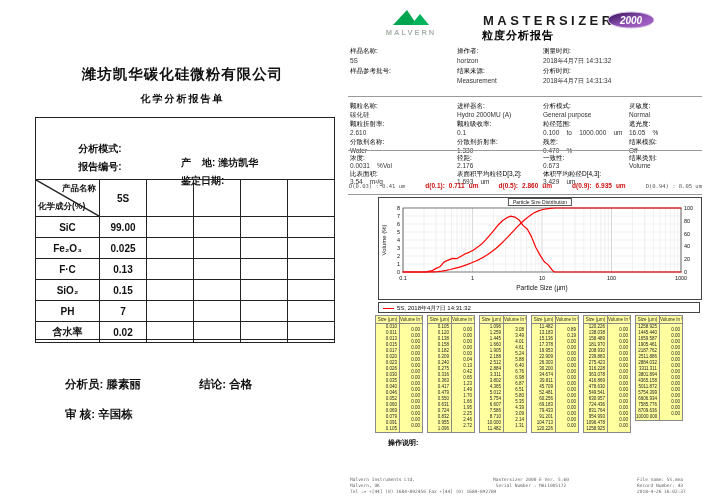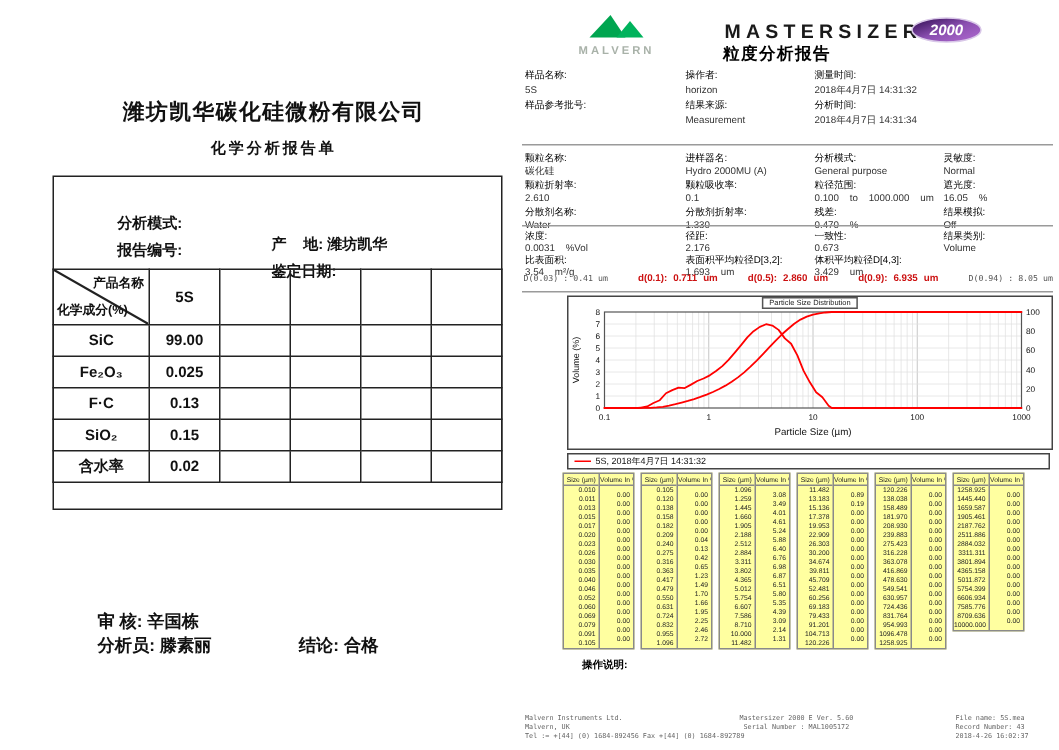--- a/index.html
+++ b/index.html
@@ -15,21 +15,21 @@
   .info-1{left:20px;top:13px;}
   .info-2{left:20px;top:31px;}
   .info-line .sp2{position:absolute;left:125px;white-space:pre;text-align:right;}
   .chem-table{position:absolute;left:-1px;top:61px;width:299px;border-collapse:collapse;table-layout:fixed;}
   .chem-table td{border:1px solid #222;padding:0;font-size:10px;font-weight:bold;text-align:center;vertical-align:middle;height:20px;overflow:hidden;}
   .chem-table tr.hdr td{height:36px;}
   td.diag{position:relative;}
   td.diag svg{position:absolute;left:0;top:0;width:100%;height:100%;}
   .corner-top{position:absolute;top:3px;right:3px;font-size:8.5px;}
   .corner-bottom{position:absolute;bottom:3px;left:2px;font-size:8.5px;}
-  .l-footline1{position:absolute;left:35px;top:322px;font-size:11.5px;font-weight:bold;margin-top:46px;}
+  .l-footline1{position:absolute;left:35px;top:322px;font-size:11.5px;font-weight:bold;}
   .l-footline1 .concl{margin-left:55px;}
   .l-footline2{position:absolute;left:35px;top:352px;font-size:11.5px;font-weight:bold;}
 
   
   #right-doc{position:absolute;left:345px;top:5px;width:361px;height:495px;color:#222;}
   .malvern-logo{position:absolute;left:12px;top:4px;width:56px;text-align:center;margin-left:26px;}
   .malvern-word{font-size:7.5px;font-weight:bold;color:#a9b2a9;letter-spacing:2px;line-height:5px;}
   .ms-title{position:absolute;left:138px;top:8px;font-size:13px;font-weight:bold;letter-spacing:3.5px;color:#1a1a1a;white-space:nowrap;}
   .badge{position:absolute;left:262px;top:6px;}
   .report-title{position:absolute;left:137px;top:23px;font-size:11px;font-weight:bold;letter-spacing:1px;color:#000;}
@@ -141,20 +141,28 @@
               <td>F·C</td>
               <td>0.13</td>
               <td></td>
               <td></td>
               <td></td>
               <td></td>
             </tr>
             <tr>
               <td>SiO₂</td>
               <td>0.15</td>
+              <td></td>
+              <td></td>
+              <td></td>
+              <td></td>
+            </tr>
+            <tr>
+              <td>PH</td>
+              <td>7</td>
               <td></td>
               <td></td>
               <td></td>
               <td></td>
             </tr>
             <tr>
               <td>含水率</td>
               <td>0.02</td>
               <td></td>
               <td></td>

